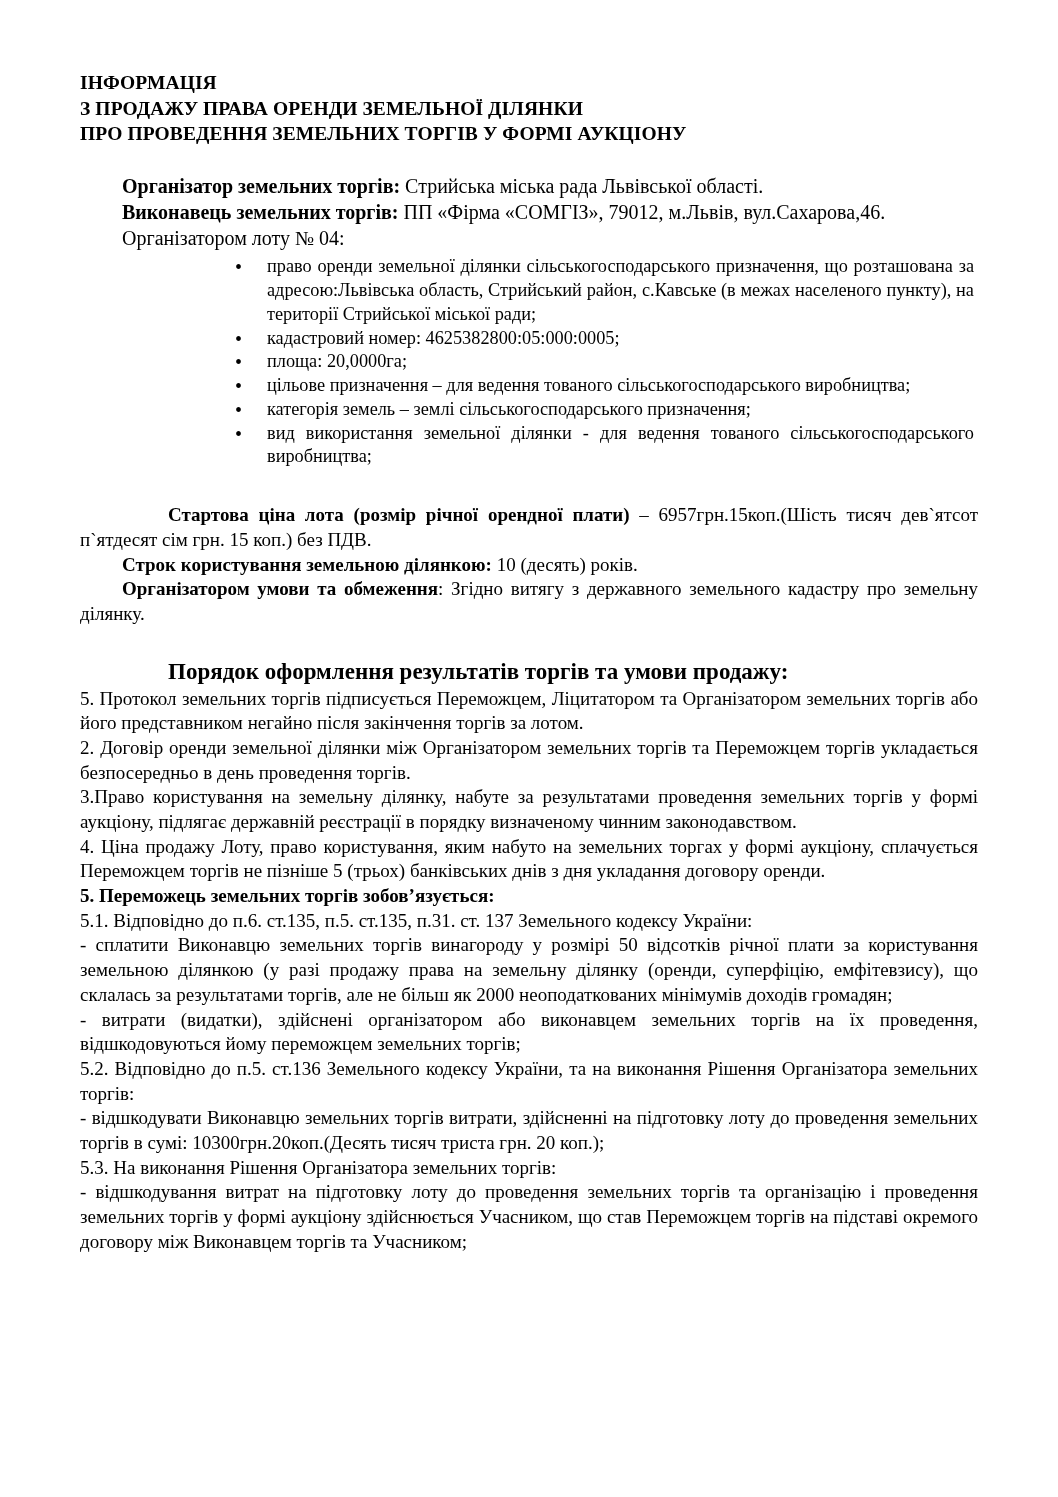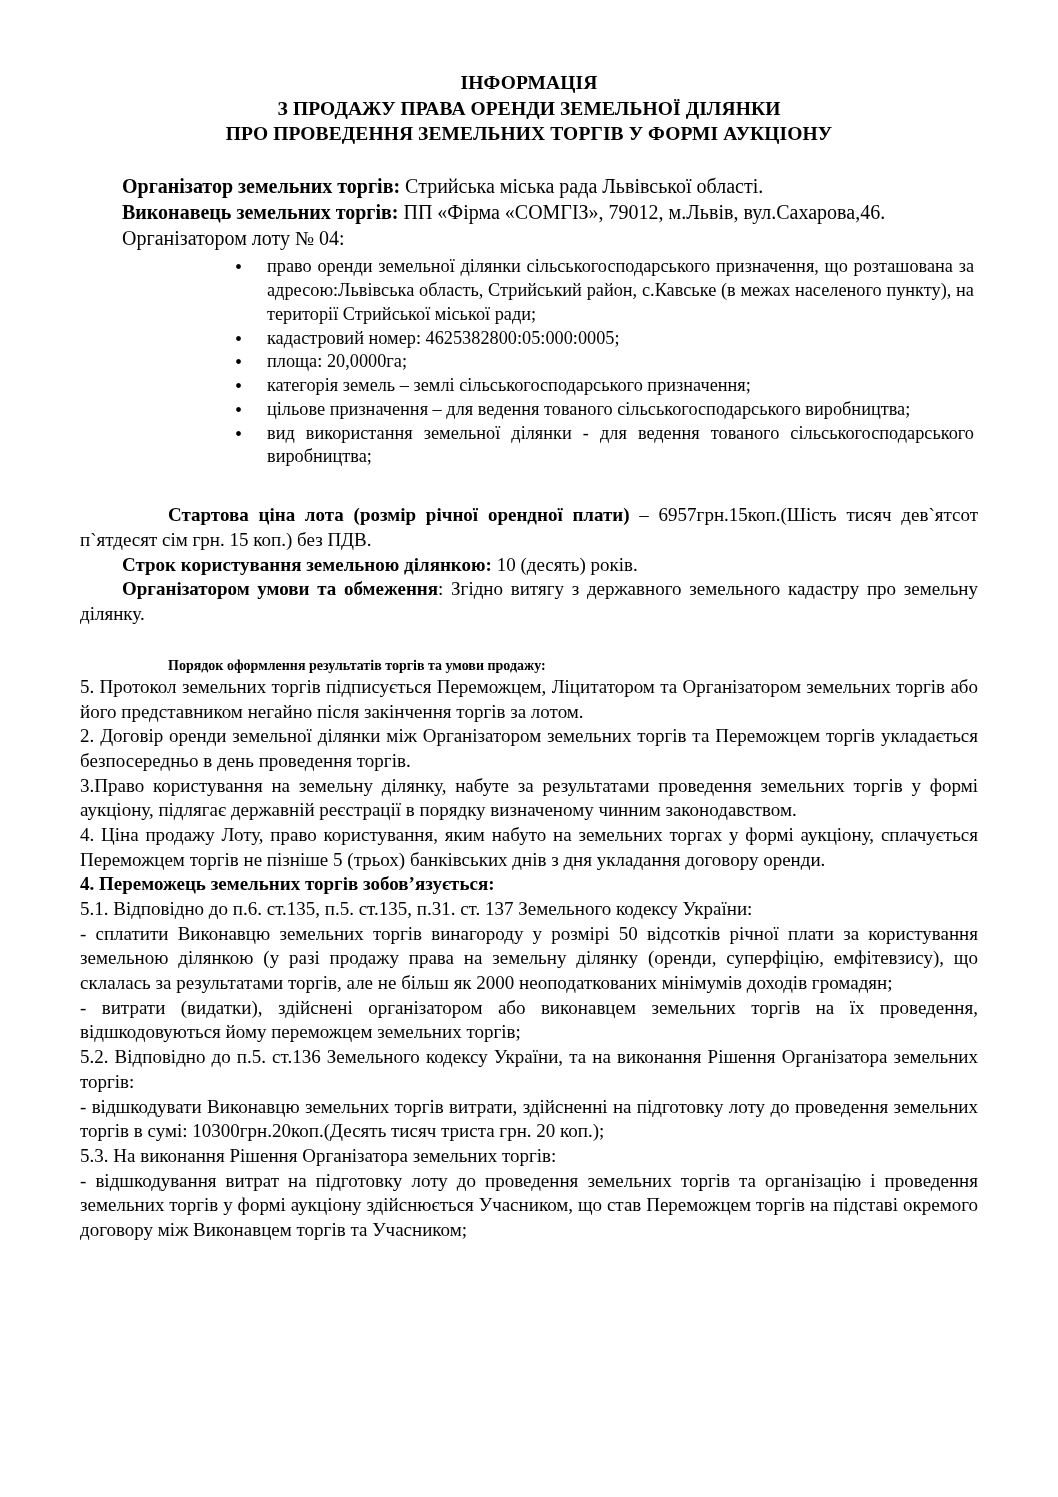--- a/index.html
+++ b/index.html
@@ -14,21 +14,20 @@
   .page {
     width: 1058px;
     min-height: 1497px;
     margin: 0 auto;
     background: #ffffff;
     box-sizing: border-box;
     padding: 70px 80px 40px 80px;
     position: relative;
   }
   .title-block {
-    text-align: center;
     font-weight: bold;
     font-size: 19.5px;
     line-height: 1.32;
     letter-spacing: 0.1px;
   }
   .title-block .line {
     display: block;
     white-space: nowrap;
   }
   .spacer-md { height: 26px; }
@@ -69,21 +68,21 @@
   }
   .indent {
     text-indent: 42px;
   }
   .indent-big {
     text-indent: 88px;
   }
   .bold { font-weight: bold; }
   .center-head {
     font-weight: bold;
-    font-size: 14px;
+    font-size: 23px;
   }
   .block-gap-lg { height: 30px; }
 </style>
 </head>
 <body>
 
 <div class="page">
 
   <div class="title-block">
     <span class="line">ІНФОРМАЦІЯ</span>
@@ -100,22 +99,22 @@
   <div class="lead-line indent">
     <b>Виконавець земельних торгів:</b><span> ПП «Фірма «СОМГІЗ», 79012, м.Львів, вул.Сахарова,46.</span>
   </div>
 
   <div class="lead-line indent">Організатором лоту № 04:</div>
 
   <ul class="bullets">
     <li>право оренди земельної ділянки сільськогосподарського призначення, що розташована за адресою:Львівська область, Стрийський район, с.Кавське (в межах населеного пункту), на території Стрийської міської ради;</li>
     <li>кадастровий номер: 4625382800:05:000:0005;</li>
     <li>площа: 20,0000га;</li>
+    <li>цільове призначення – для ведення тованого сільськогосподарського виробництва;</li>
     <li>категорія земель – землі сільськогосподарського призначення;</li>
-    <li>цільове призначення – для ведення тованого сільськогосподарського виробництва;</li>
     <li>вид використання земельної ділянки - для ведення тованого сільськогосподарського виробництва;</li>
   </ul>
 
   <div class="block-gap-lg"></div>
 
   <p class="para indent-big">
     <b>Стартова ціна лота (розмір річної орендної плати)</b><span> – 6957грн.15коп.(Шість тисяч дев`ятсот п`ятдесят сім грн. 15 коп.) без ПДВ.</span>
   </p>
 
   <p class="para indent">
@@ -127,21 +126,21 @@
   </p>
 
   <div class="block-gap-lg"></div>
 
   <p class="para indent-big center-head">Порядок оформлення результатів торгів та умови продажу:</p>
 
   <p class="para">5. Протокол земельних торгів підписується Переможцем, Ліцитатором та Організатором земельних торгів або його представником негайно після закінчення торгів за лотом.</p>
   <p class="para">2. Договір оренди земельної ділянки між Організатором земельних торгів та Переможцем торгів укладається безпосередньо в день проведення торгів.</p>
   <p class="para">3.Право користування на земельну ділянку, набуте за результатами проведення земельних торгів у формі аукціону, підлягає державній реєстрації в порядку визначеному чинним законодавством.</p>
   <p class="para">4. Ціна продажу Лоту, право користування, яким набуто на земельних торгах у формі аукціону, сплачується Переможцем торгів не пізніше 5 (трьох) банківських днів з дня укладання договору оренди.</p>
-  <p class="para bold">4. Переможець земельних торгів зобов’язується:</p>
+  <p class="para bold">5. Переможець земельних торгів зобов’язується:</p>
   <p class="para">5.1. Відповідно до п.6. ст.135, п.5. ст.135, п.31. ст. 137 Земельного кодексу України:</p>
   <p class="para">- сплатити Виконавцю земельних торгів винагороду у розмірі 50 відсотків річної плати за користування земельною ділянкою (у разі продажу права на земельну ділянку (оренди, суперфіцію, емфітевзису), що склалась за результатами торгів, але не більш як 2000 неоподаткованих мінімумів доходів громадян;</p>
   <p class="para">- витрати (видатки), здійснені організатором або виконавцем земельних торгів на їх проведення, відшкодовуються йому переможцем земельних торгів;</p>
   <p class="para">5.2. Відповідно до п.5. ст.136 Земельного кодексу України, та на виконання Рішення Організатора земельних торгів:</p>
   <p class="para">- відшкодувати Виконавцю земельних торгів витрати, здійсненні на підготовку лоту до проведення земельних торгів в сумі: 10300грн.20коп.(Десять тисяч триста грн. 20 коп.);</p>
   <p class="para">5.3. На виконання Рішення Організатора земельних торгів:</p>
   <p class="para">- відшкодування витрат на підготовку лоту до проведення земельних торгів та організацію і проведення земельних торгів у формі аукціону здійснюється Учасником, що став Переможцем торгів на підставі окремого договору між Виконавцем торгів та Учасником;</p>
 
 </div>
 

